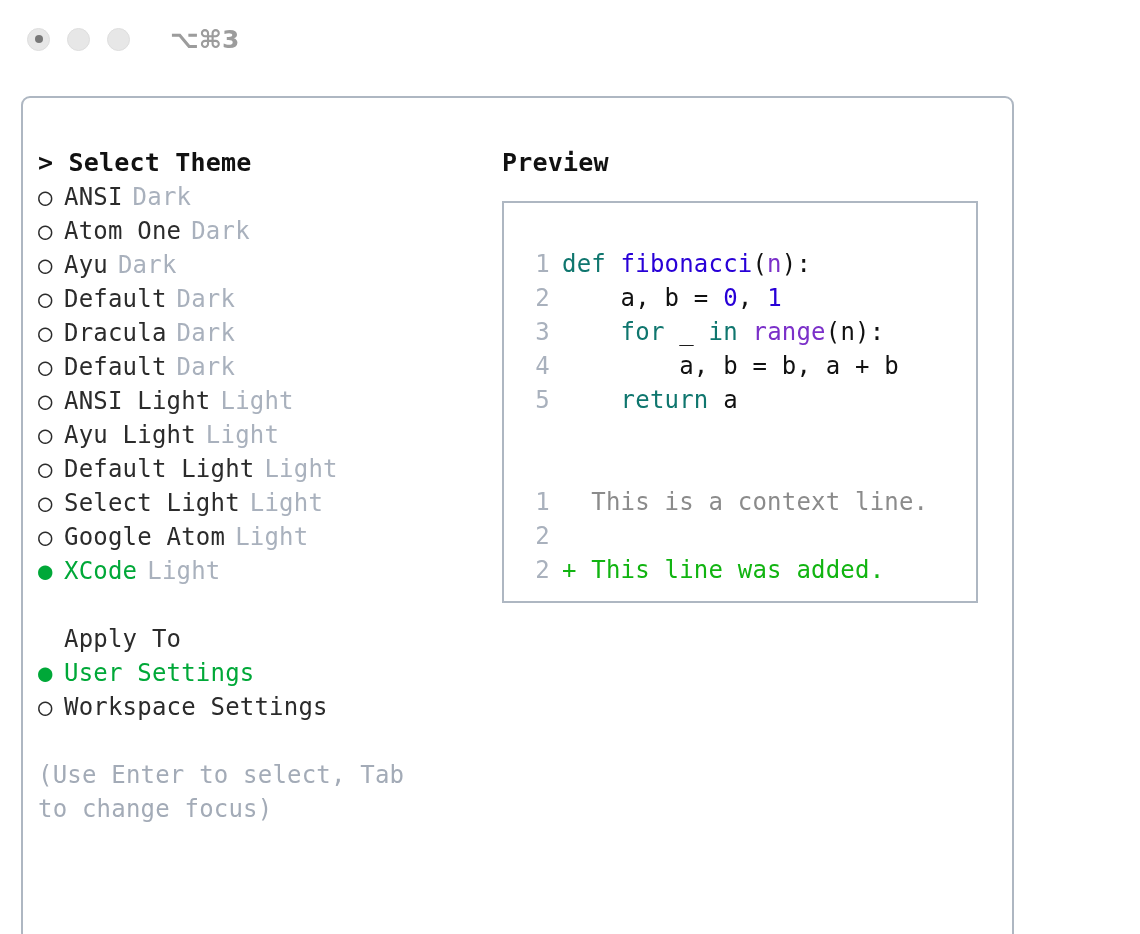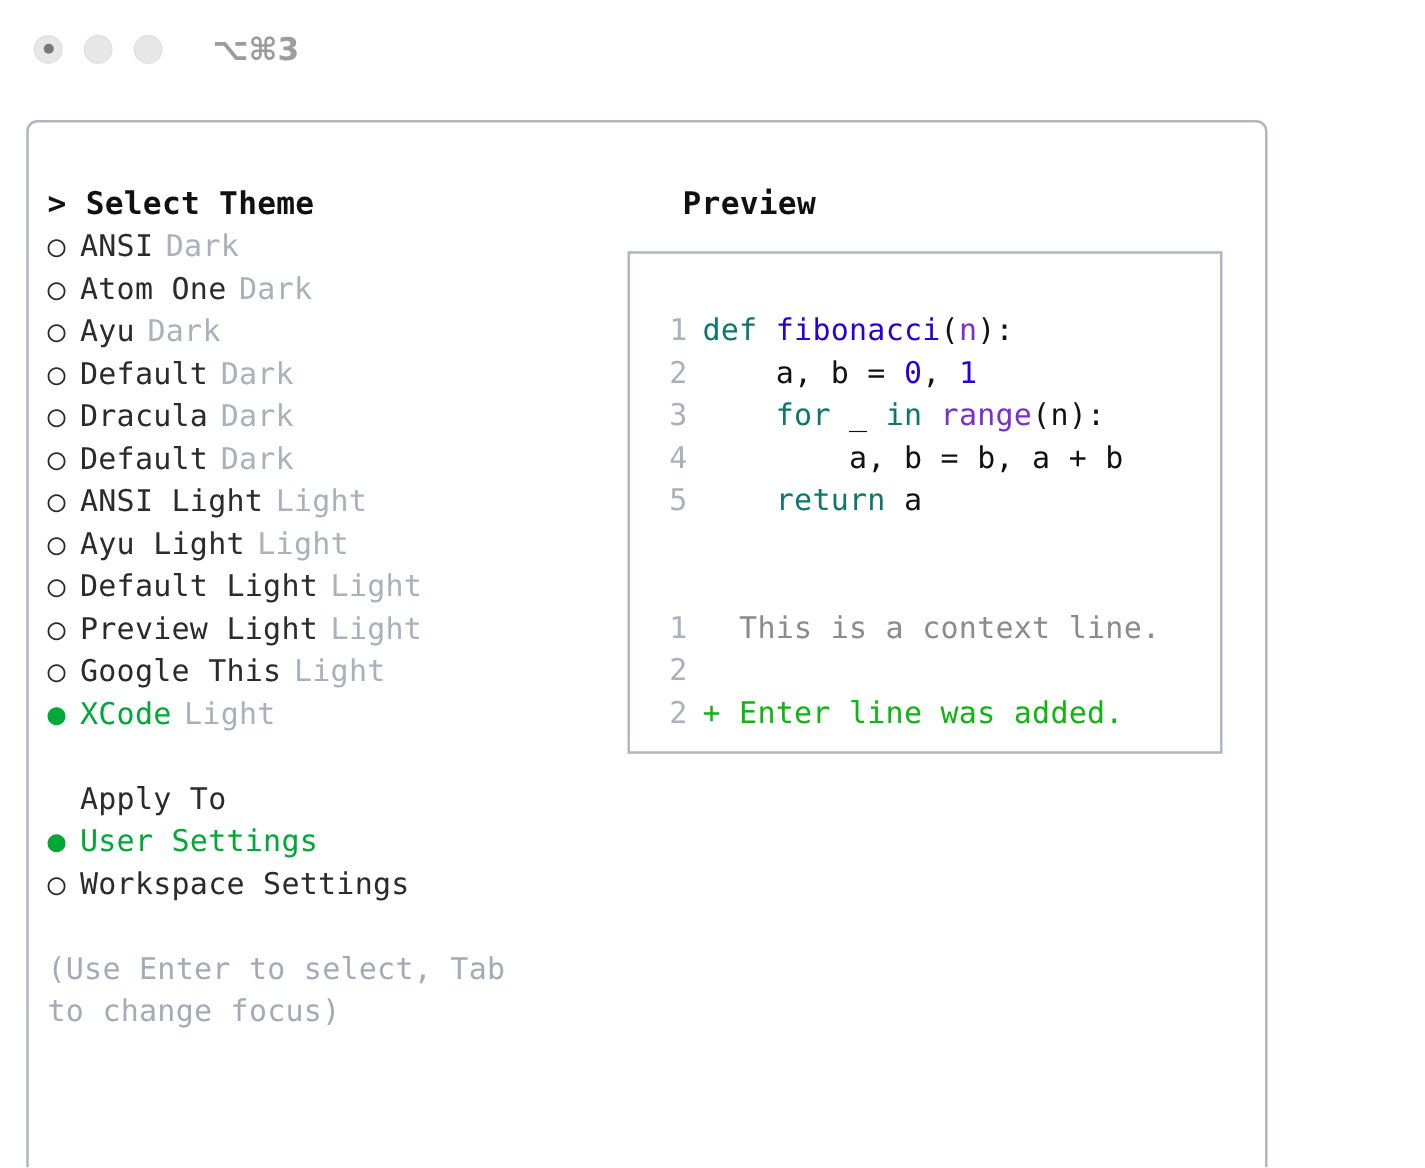--- a/index.html
+++ b/index.html
@@ -165,21 +165,20 @@
     left: 479px;
     top: 48px;
     width: 500px;
   }
   .preview-title {
     font-size: 25px;
     font-weight: bold;
     color: #111111;
     line-height: 34px;
     letter-spacing: 0.2px;
-    margin-left: 44px;
   }
   .code-box {
     margin-top: 21px;
     width: 476px;
     height: 402px;
     border: 2px solid #aeb7c2;
     box-sizing: border-box;
     background: #ffffff;
     padding: 44px 0 0 18px;
   }
@@ -240,22 +239,22 @@
         <ul class="list" id="theme-list">
             <li class="row"><span class="marker">○</span><span class="row-label">ANSI</span><span class="row-variant">Dark</span></li>
             <li class="row"><span class="marker">○</span><span class="row-label">Atom One</span><span class="row-variant">Dark</span></li>
             <li class="row"><span class="marker">○</span><span class="row-label">Ayu</span><span class="row-variant">Dark</span></li>
             <li class="row"><span class="marker">○</span><span class="row-label">Default</span><span class="row-variant">Dark</span></li>
             <li class="row"><span class="marker">○</span><span class="row-label">Dracula</span><span class="row-variant">Dark</span></li>
             <li class="row"><span class="marker">○</span><span class="row-label">Default</span><span class="row-variant">Dark</span></li>
             <li class="row"><span class="marker">○</span><span class="row-label">ANSI Light</span><span class="row-variant">Light</span></li>
             <li class="row"><span class="marker">○</span><span class="row-label">Ayu Light</span><span class="row-variant">Light</span></li>
             <li class="row"><span class="marker">○</span><span class="row-label">Default Light</span><span class="row-variant">Light</span></li>
-            <li class="row"><span class="marker">○</span><span class="row-label">Preview Light</span><span class="row-variant">Light</span></li>
-            <li class="row"><span class="marker">○</span><span class="row-label">Google This</span><span class="row-variant">Light</span></li>
+            <li class="row"><span class="marker">○</span><span class="row-label">Select Light</span><span class="row-variant">Light</span></li>
+            <li class="row"><span class="marker">○</span><span class="row-label">Google Atom</span><span class="row-variant">Light</span></li>
             <li class="row selected"><span class="marker sel">●</span><span class="row-label">XCode</span><span class="row-variant">Light</span></li>
           </ul>
 
         <div class="spacer-block"></div>
 
         <div class="apply-title">Apply To</div>
 
         <ul class="list" id="apply-list">
             <li class="row selected"><span class="marker sel">●</span><span class="row-label">User Settings</span></li>
             <li class="row"><span class="marker">○</span><span class="row-label">Workspace Settings</span></li>
@@ -273,20 +272,20 @@
               <div class="code-line"><span class="ln">2</span><span class="code-text"><span class="tok-pln">    a, b = </span><span class="tok-num">0</span><span class="tok-pln">, </span><span class="tok-num">1</span></span></div>
               <div class="code-line"><span class="ln">3</span><span class="code-text"><span class="tok-pln">    </span><span class="tok-kw">for</span><span class="tok-pln"> _ </span><span class="tok-kw">in</span><span class="tok-pln"> </span><span class="tok-type">range</span><span class="tok-pln">(</span><span class="tok-pln">n</span><span class="tok-pln">):</span></span></div>
               <div class="code-line"><span class="ln">4</span><span class="code-text"><span class="tok-pln">        a, b = b, a + b</span></span></div>
               <div class="code-line"><span class="ln">5</span><span class="code-text"><span class="tok-pln">    </span><span class="tok-kw">return</span><span class="tok-pln"> a</span></span></div>
             </div>
           <div class="gap-line"></div>
           <div class="gap-line"></div>
           <div id="diff-lines">
               <div class="code-line"><span class="ln">1</span><span class="code-text diff-ctx">  This is a context line.</span></div>
               <div class="code-line"><span class="ln">2</span></div>
-              <div class="code-line"><span class="ln">2</span><span class="code-text diff-add">+ Enter line was added.</span></div>
+              <div class="code-line"><span class="ln">2</span><span class="code-text diff-add">+ This line was added.</span></div>
             </div>
         </div>
       </div>
 
     </div>
   </div>
 </div>
 
 </body></html>

